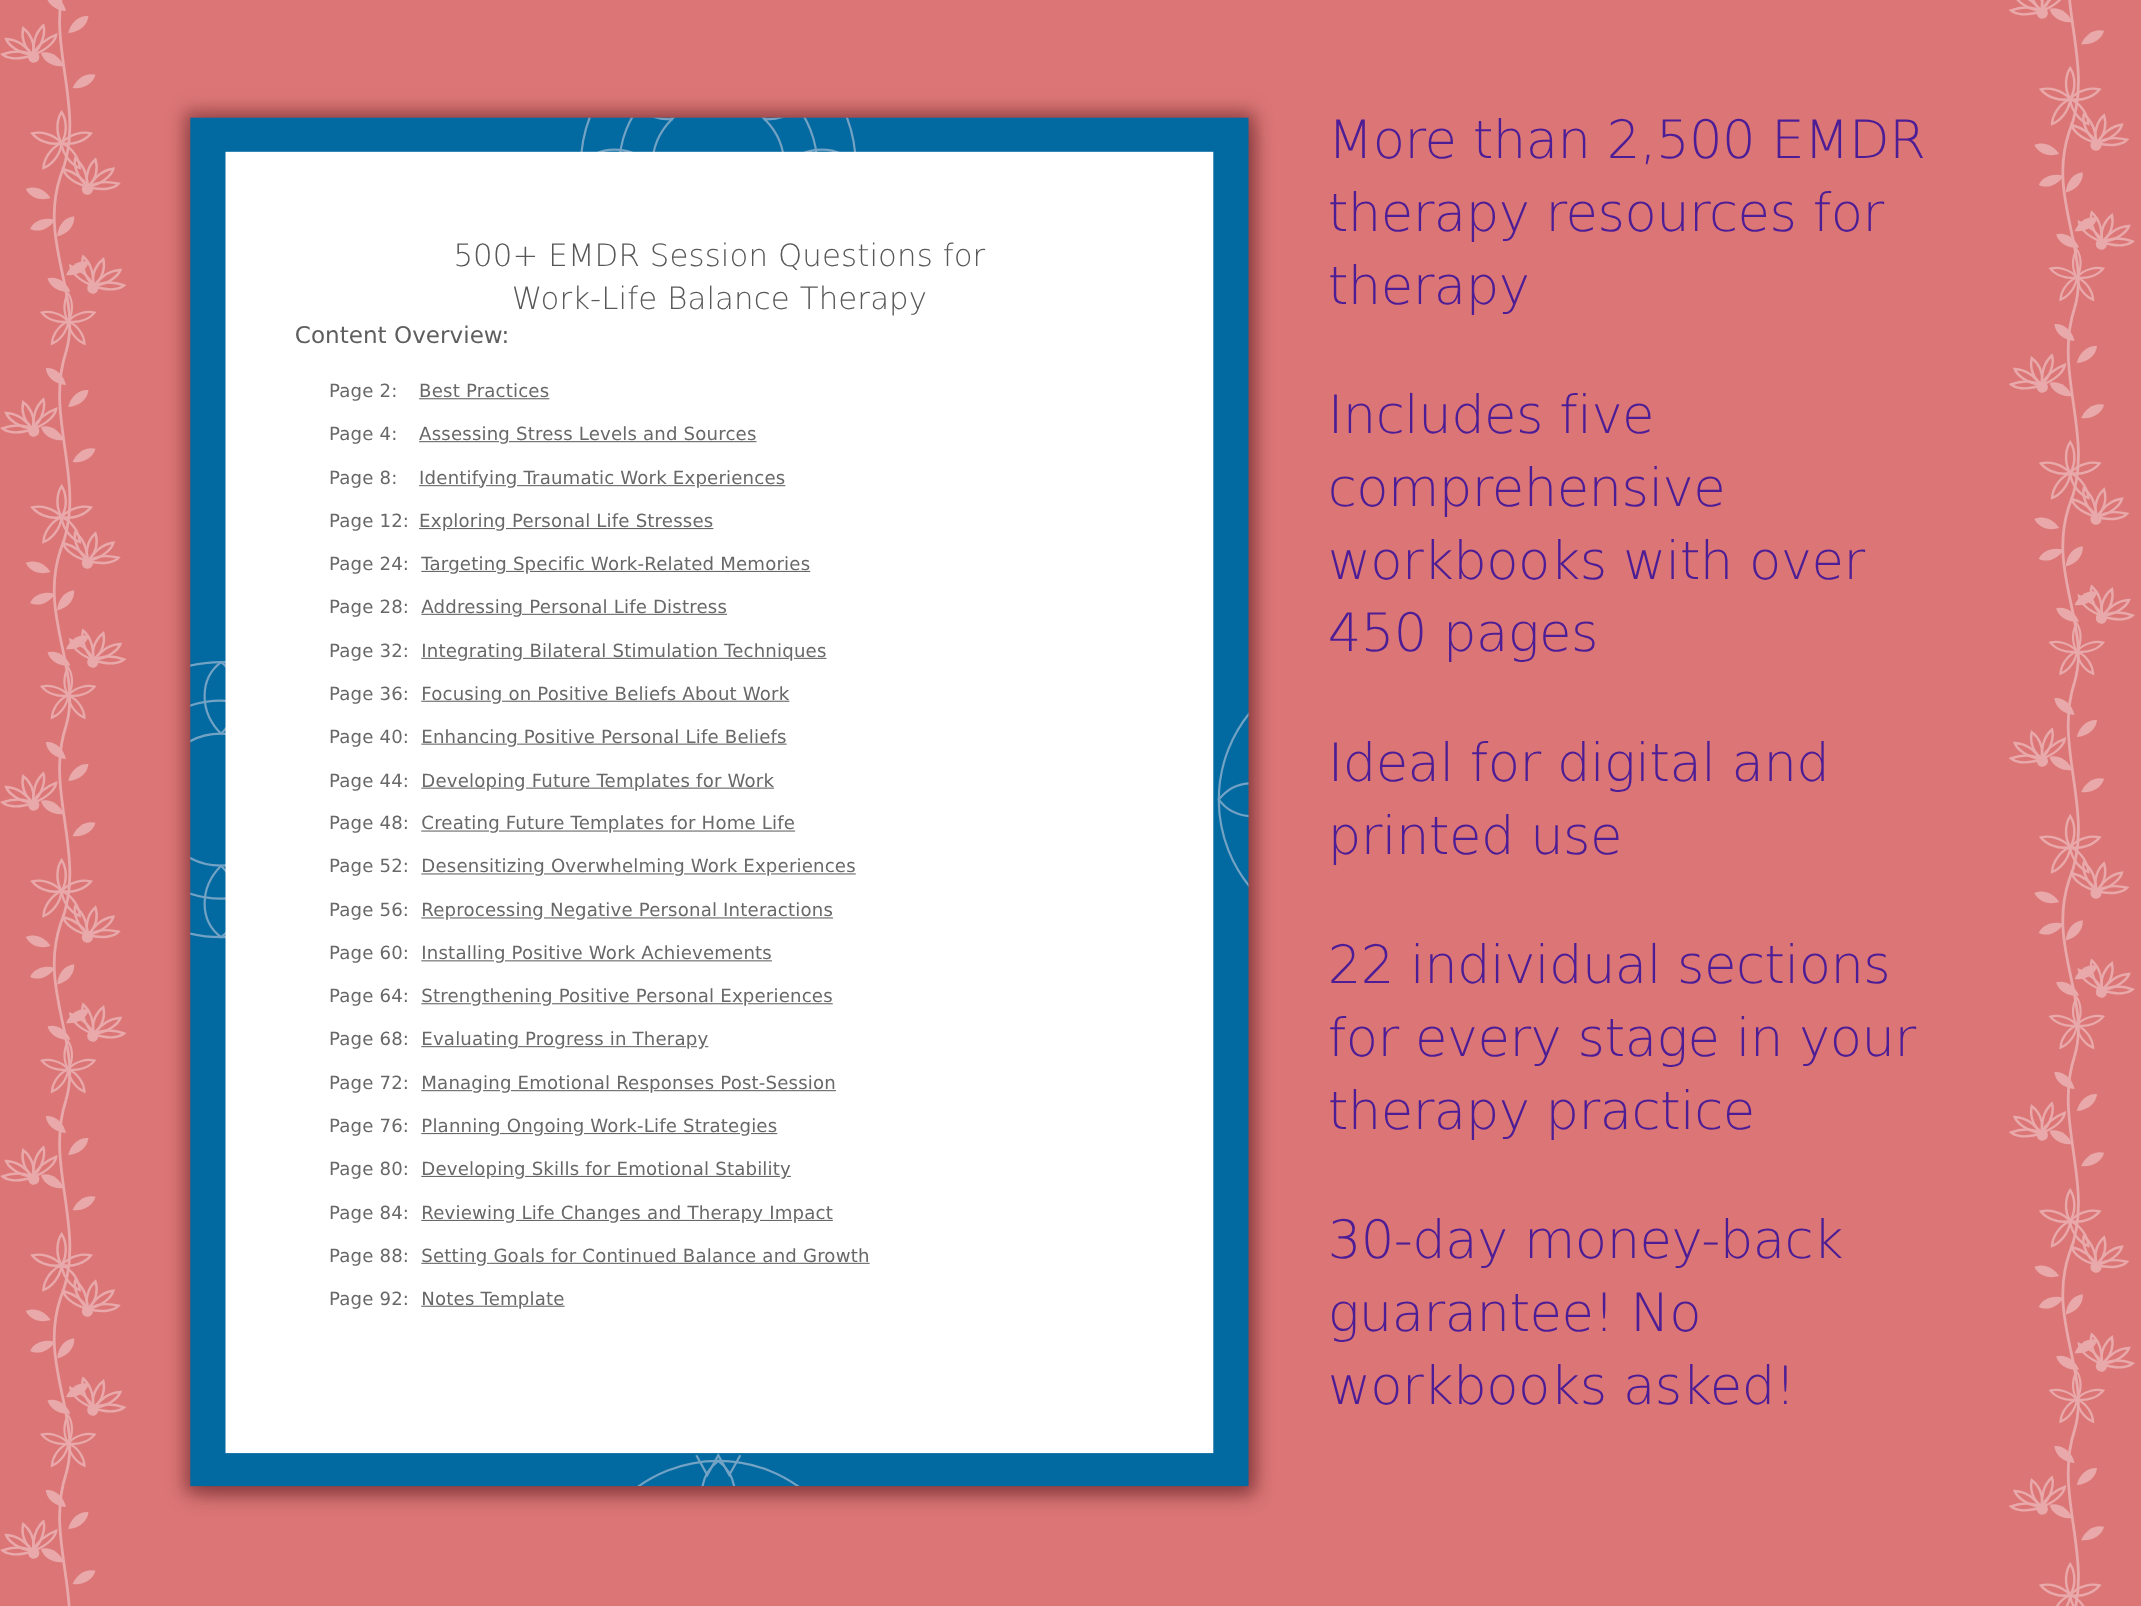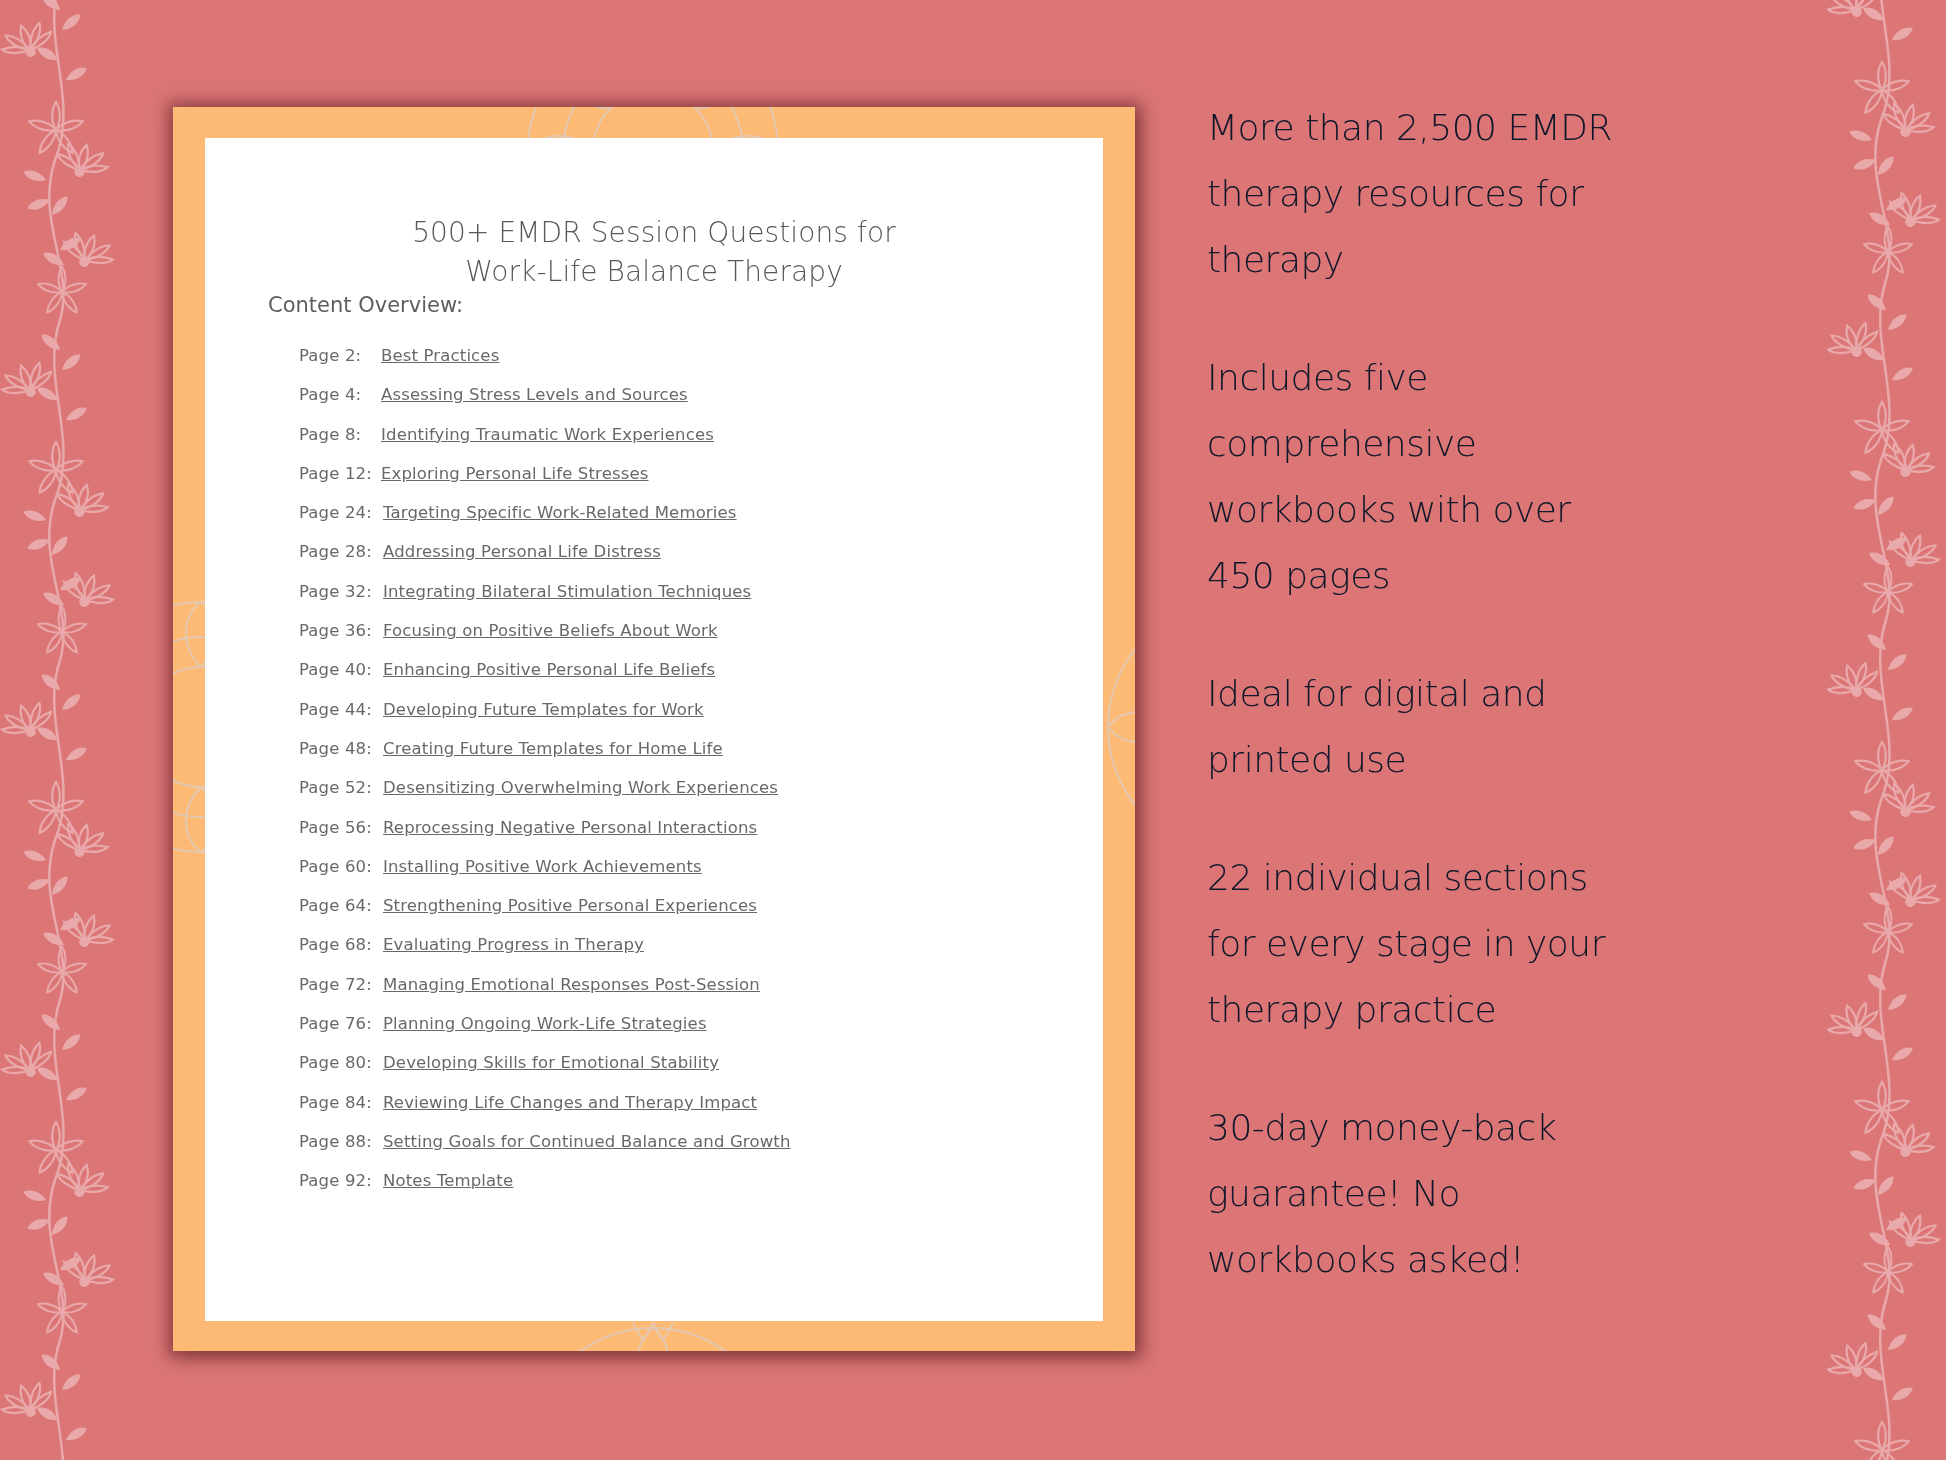--- a/index.html
+++ b/index.html
@@ -10,21 +10,21 @@
   }
   .floral-border {
     position: absolute; top: 0; width: 130px; height: 1460px; overflow: hidden;
   }
   .floral-border.left { left: 0; }
   .floral-border.right { right: 0; }
   .floral-border svg { display: block; }
 
   .page-card {
     position: absolute; left: 173px; top: 107px; width: 962px; height: 1244px;
-    background: #fdba74;
+    background: #0369a1;
     box-shadow: 0 0 14px 6px rgba(110, 40, 45, 0.55), 4px 6px 18px rgba(90, 30, 35, 0.45);
     overflow: hidden;
   }
   .mandala { position: absolute; opacity: 0.55; }
   .mandala.top { left: 340px; top: -96px; }
   .mandala.bottom { left: 340px; top: 1206px; }
   .mandala.leftside { left: -112px; top: 480px; }
   .mandala.rightside { left: 920px; top: 480px; }
 
   .page-inner {
@@ -50,23 +50,23 @@
     height: 39.3px; line-height: 20px; white-space: nowrap;
     color: #686868; font-family: "DejaVu Sans", sans-serif; font-size: 16.5px;
     letter-spacing: 0.15px;
     text-decoration: underline;
   }
   .toc .pg { display: inline-block; width: 82px; }
   .toc .pg.wide { width: 84px; }
 
   .features {
     position: absolute; left: 1207px; top: 95px; width: 640px;
-    color: #0f172a;
+    color: #4c1d95;
     font-family: "DejaVu Sans", sans-serif; font-weight: 300;
-    font-size: 36px; line-height: 66px; letter-spacing: -0.5px;
+    font-size: 48px; line-height: 66px; letter-spacing: -0.5px;
   }
   .feature { margin: 0 0 52px 0; }
   .feature div { white-space: nowrap; }
 </style>
 </head>
 <body>
 
 <div class="floral-border left">
   <svg width="130" height="1460" viewBox="0 0 130 1460">
     <defs>

